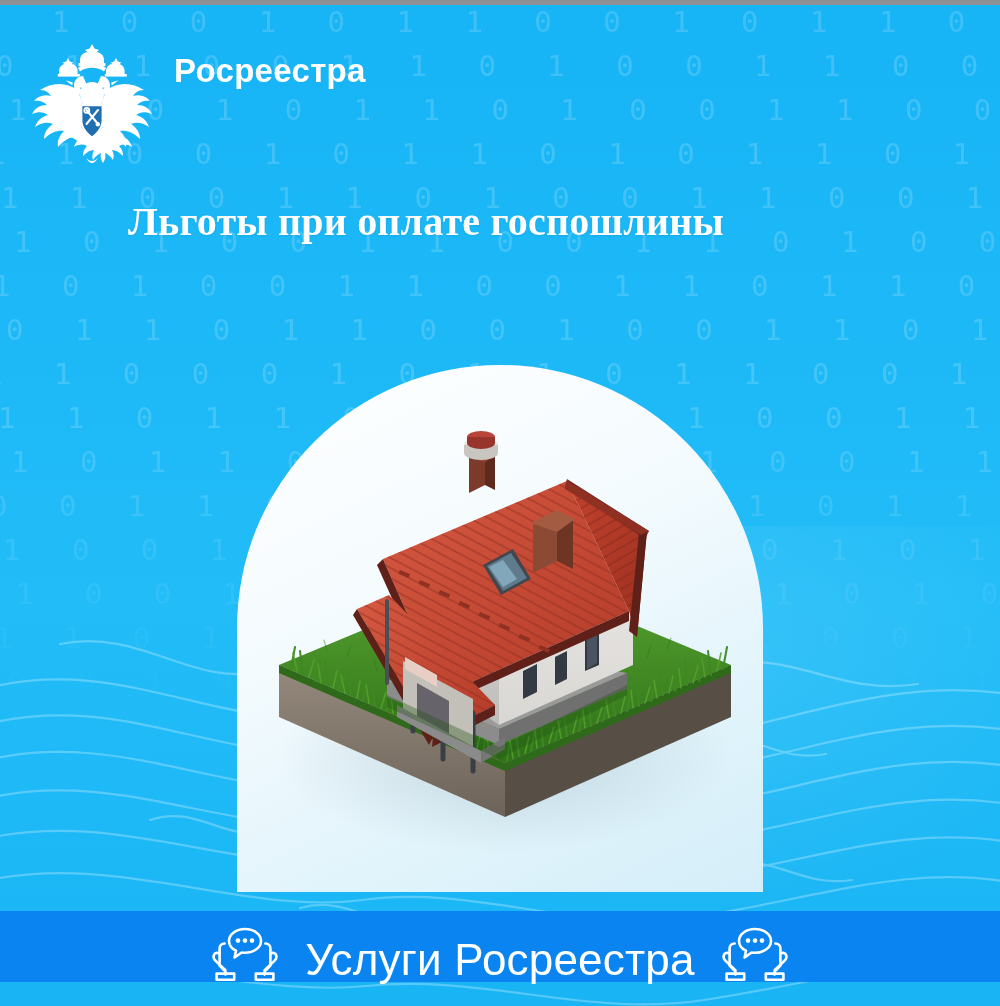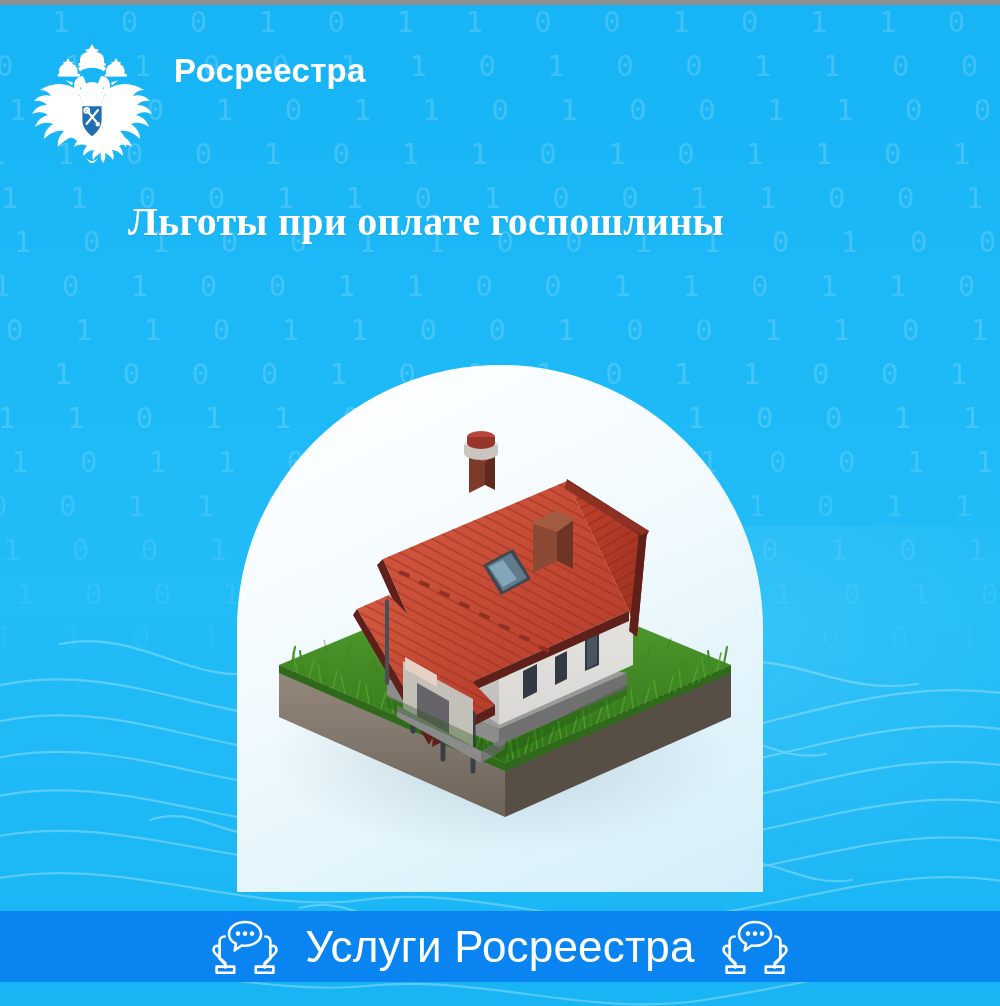--- a/index.html
+++ b/index.html
@@ -110,21 +110,21 @@
 
   
   .scene { position:absolute; left:0; top:0; width:526px; height:527px; }
   .scene svg { display:block; width:526px; height:527px; }
 
   
   .banner {
     position:absolute; left:0; top:911px; width:1000px; height:71px;
     background:#0a84f0;
     z-index:30;
-    display:flex; align-items:center; justify-content:center; gap:26px;
+    display:flex; align-items:flex-end; justify-content:center; gap:26px;
   }
   .banner-text {
     color:#ffffff; font-size:44px; font-weight:normal;
     letter-spacing:.2px; line-height:1;
     font-family:"Liberation Sans", sans-serif;
     white-space:nowrap;
   }
   .hands-icon { width:68px; height:56px; flex:0 0 auto; }
   .hands-icon svg { display:block; width:68px; height:56px; }
 </style>

